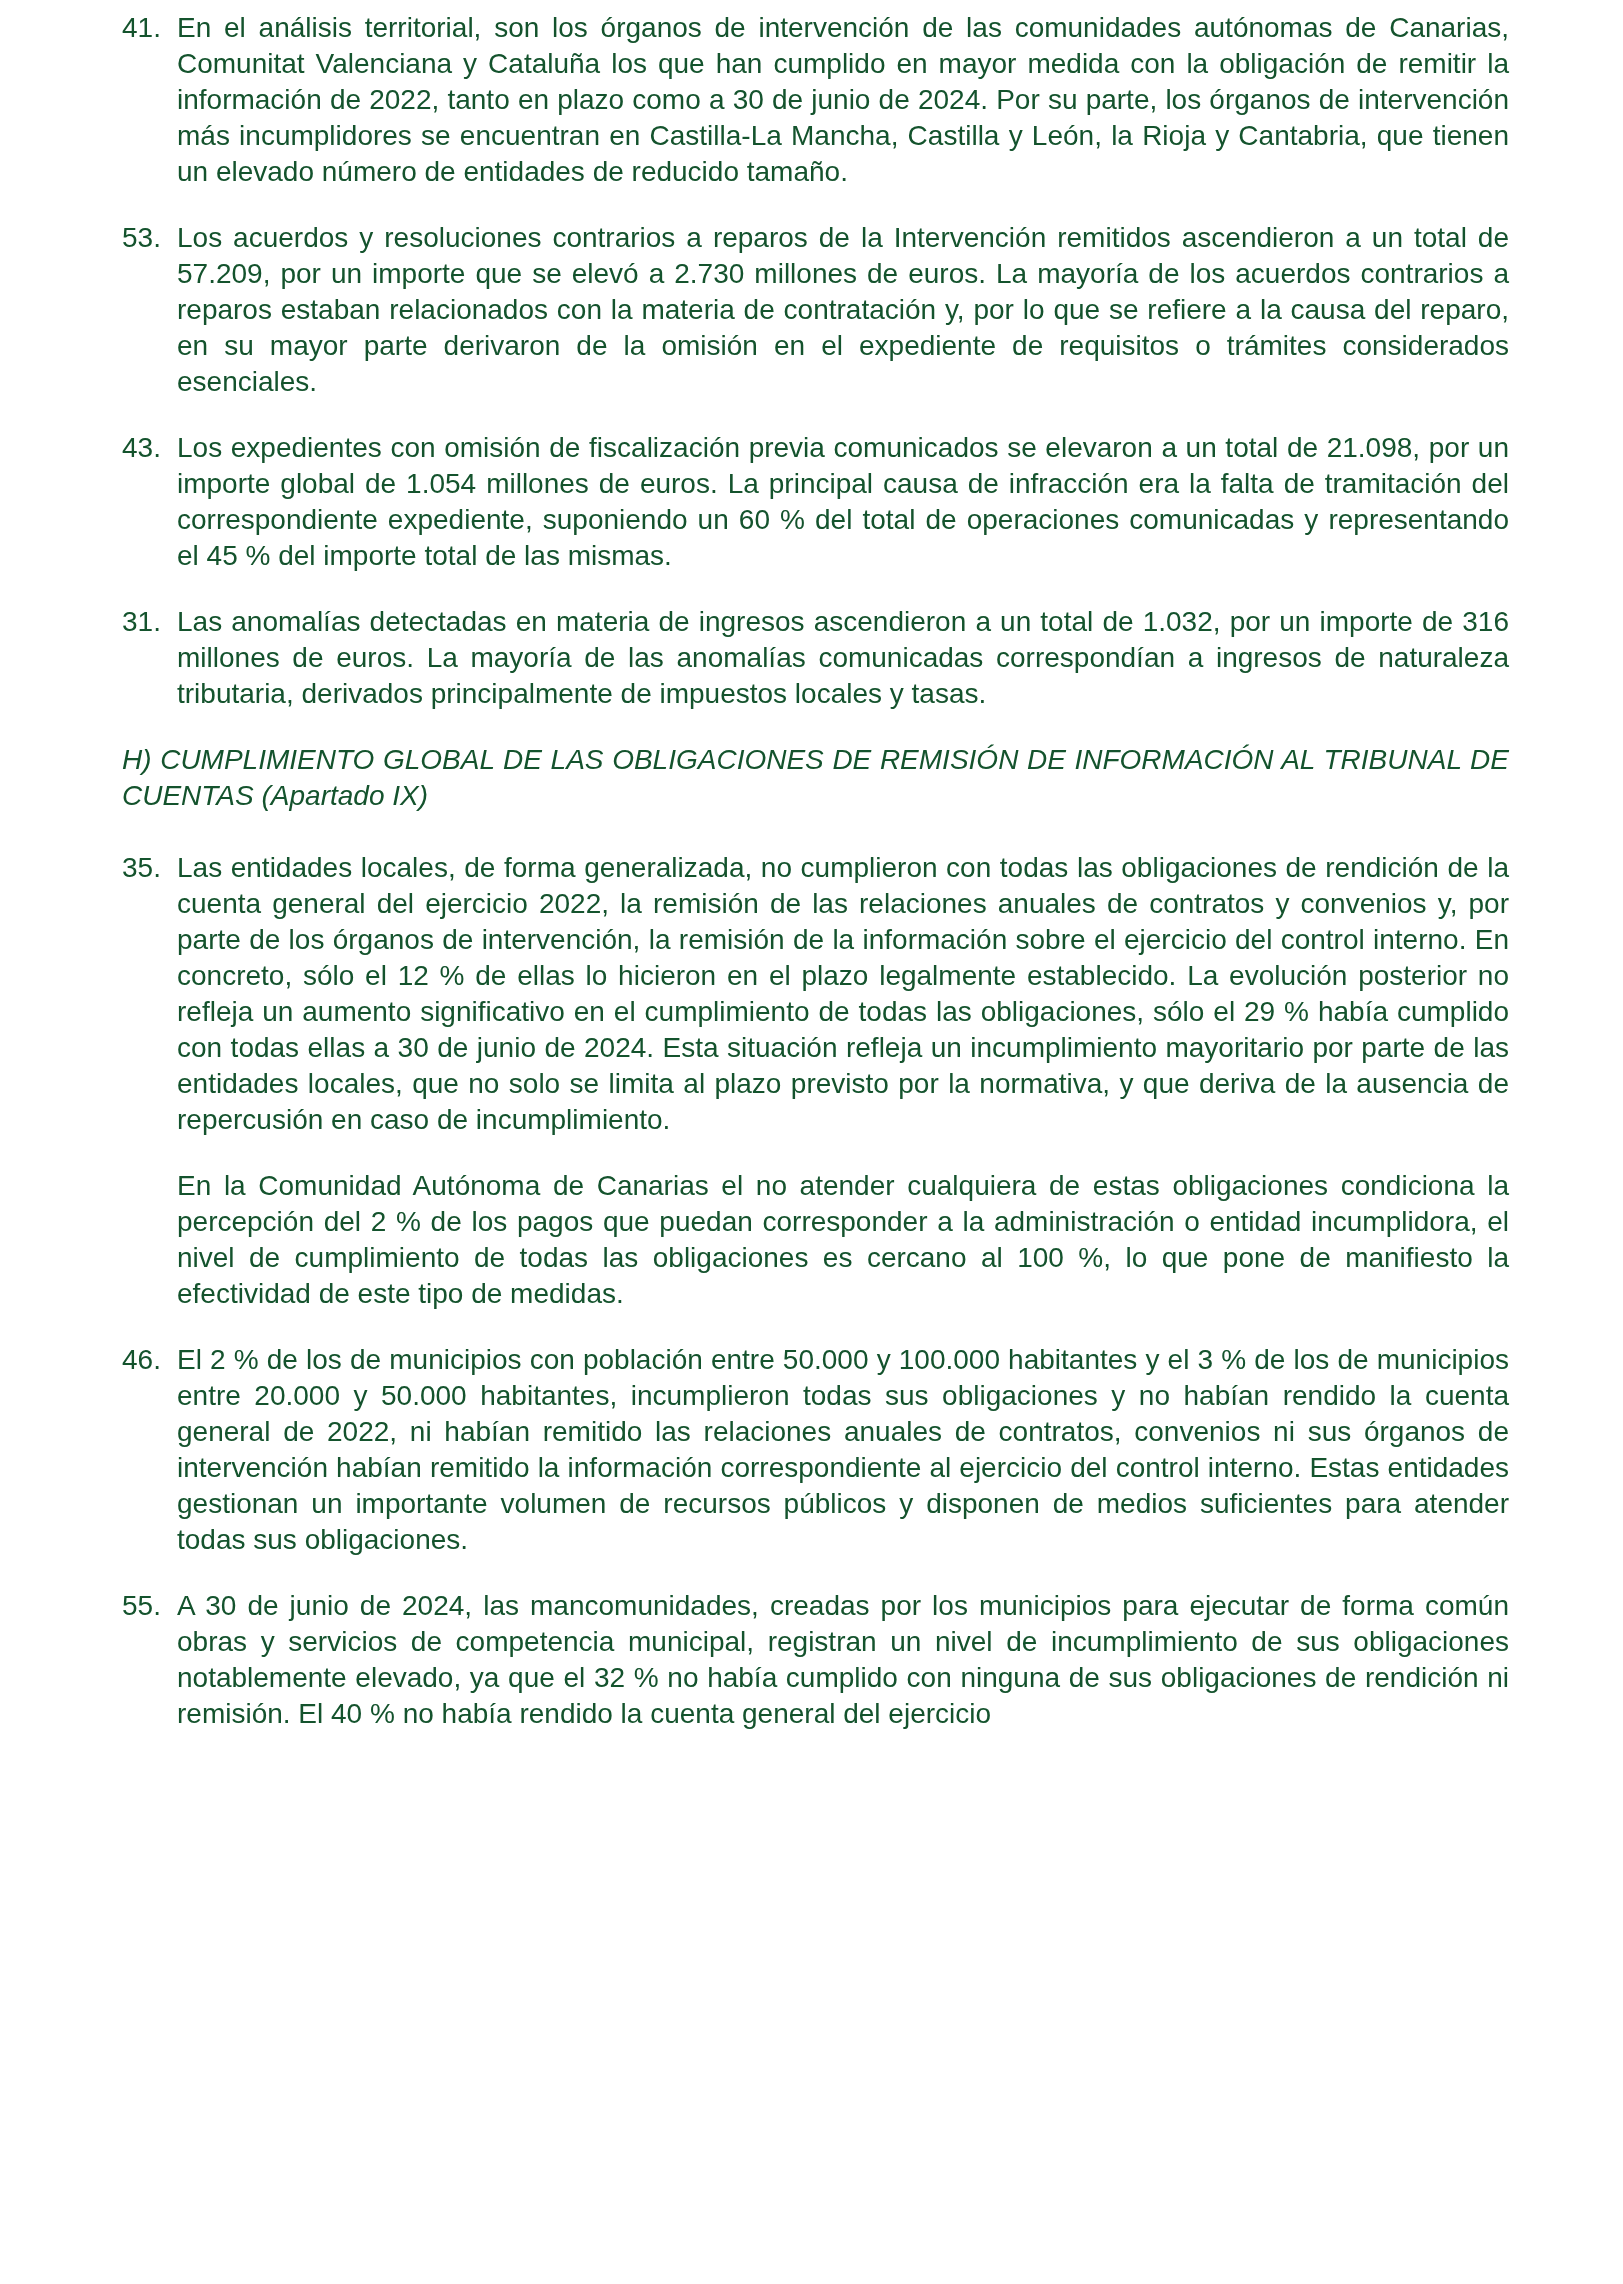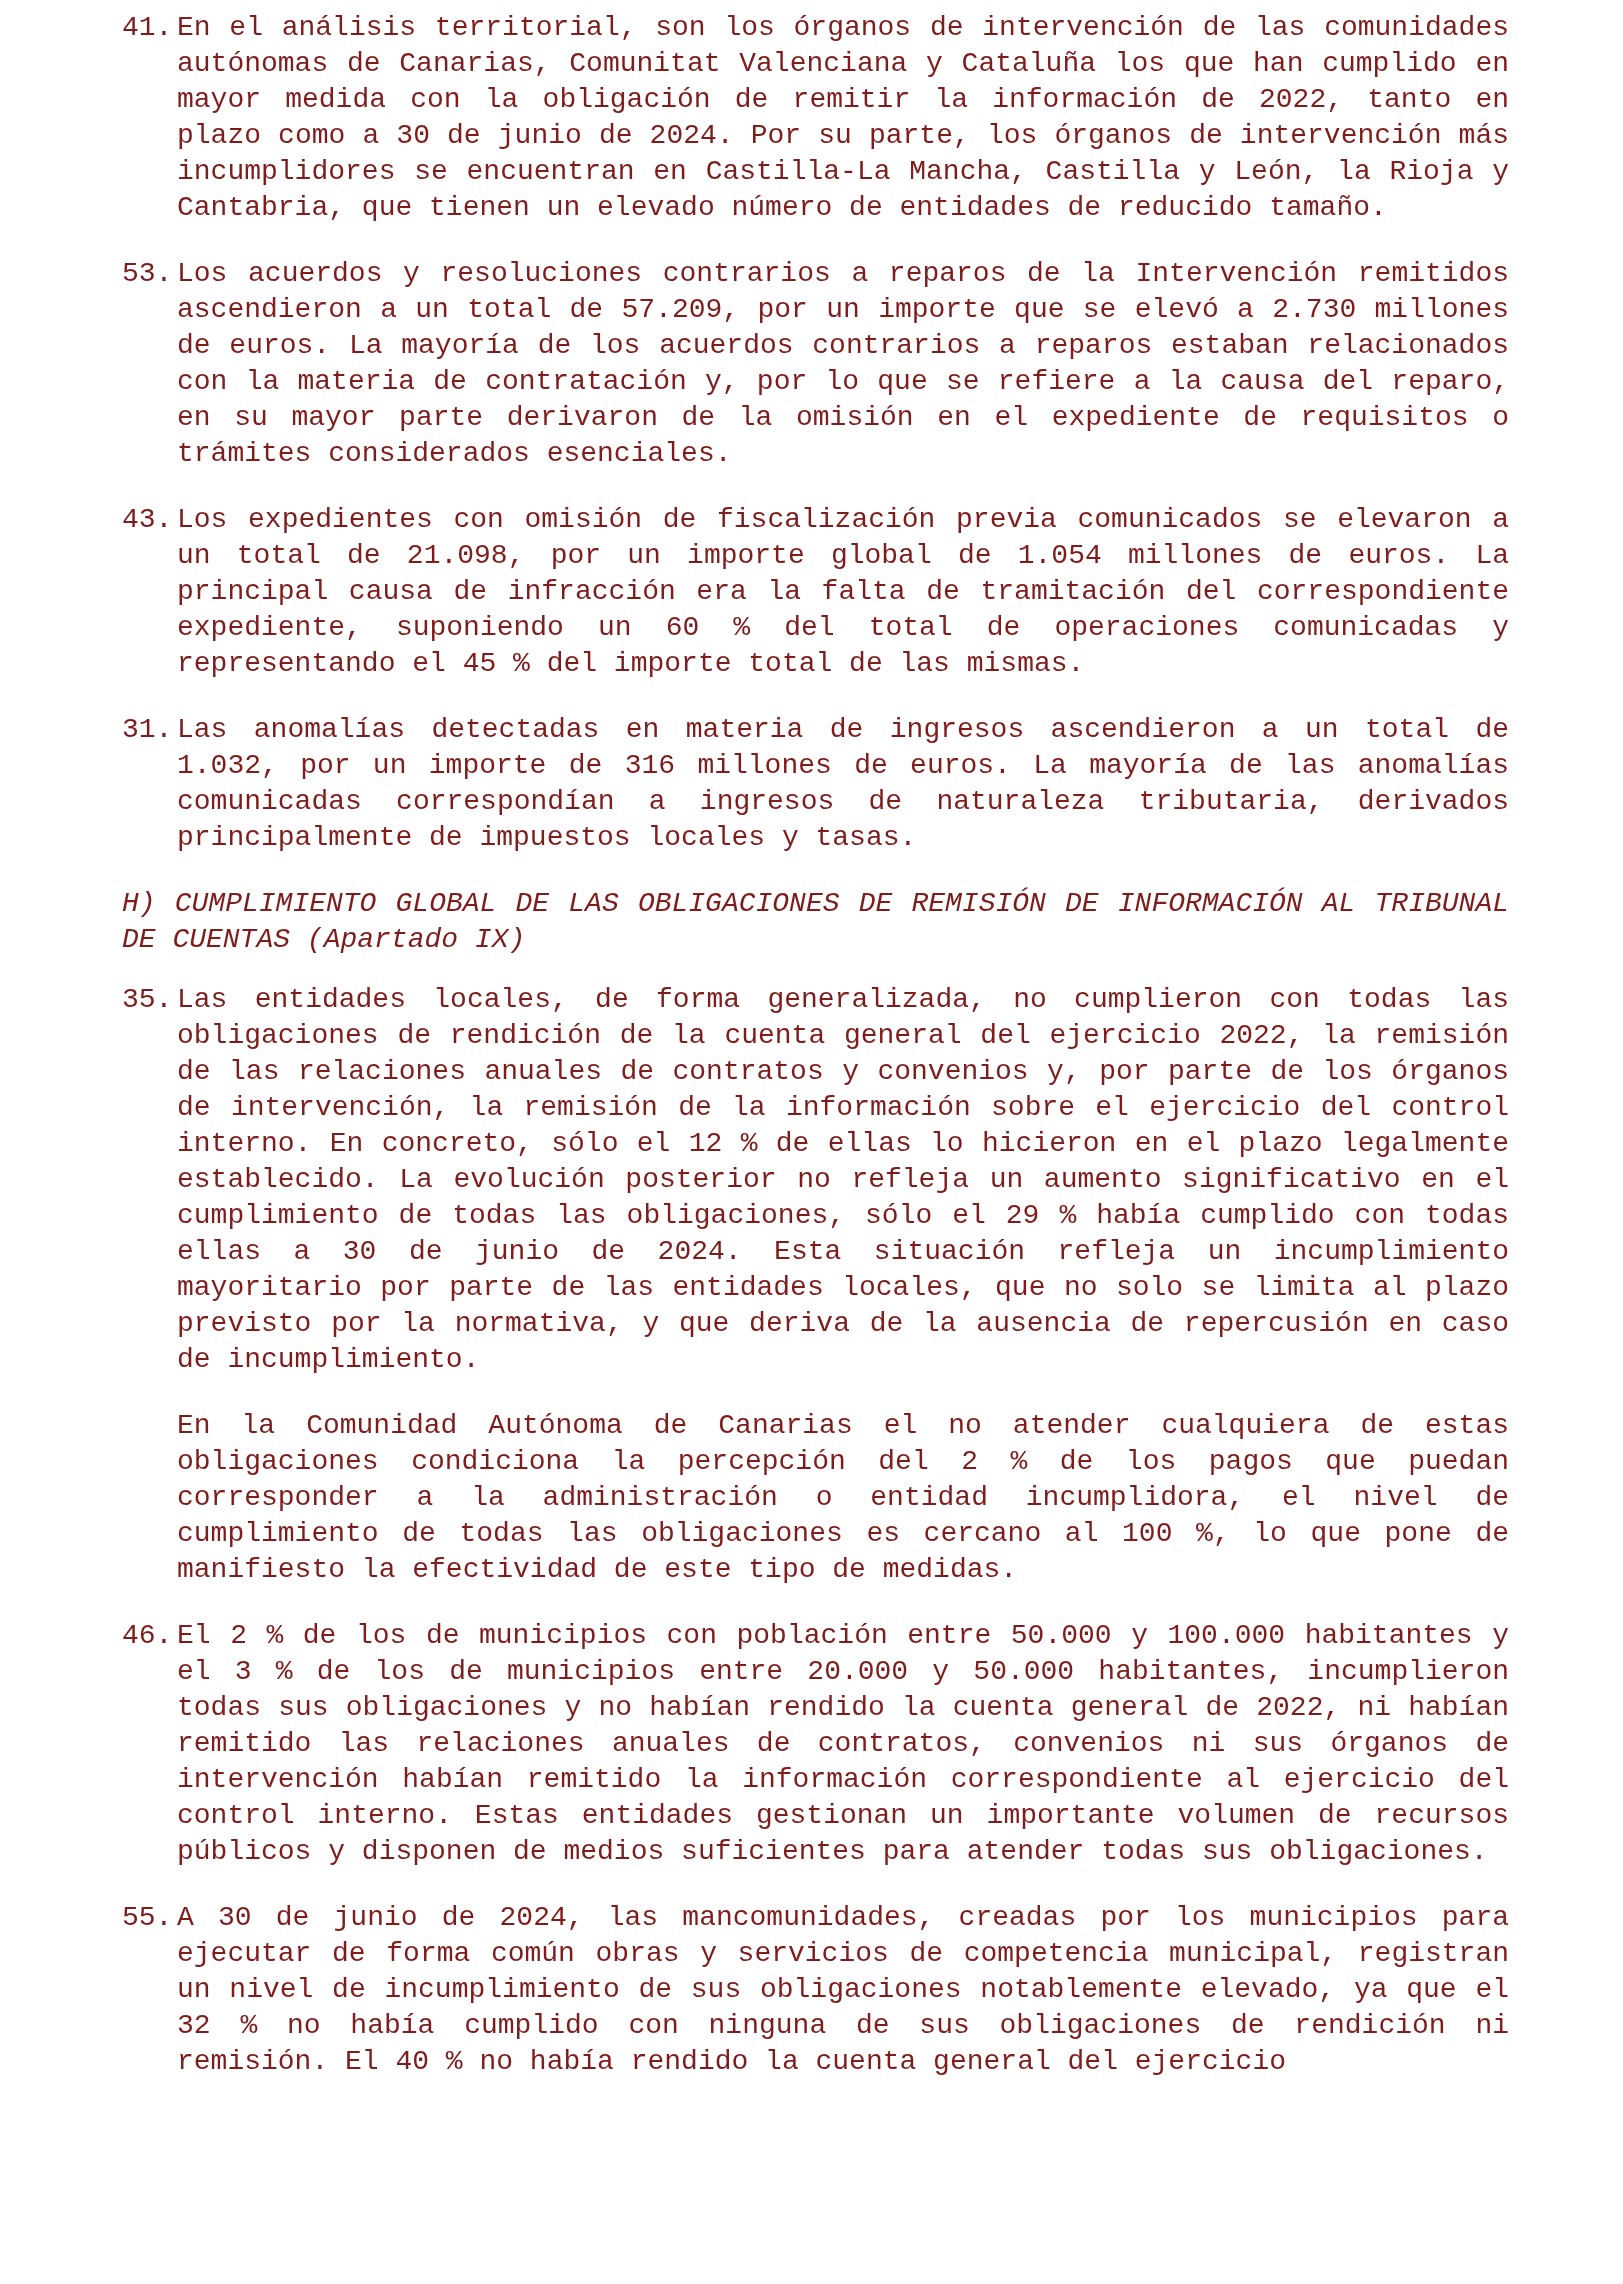--- a/index.html
+++ b/index.html
@@ -5,22 +5,22 @@
   html, body {
     margin: 0;
     padding: 0;
     background: #ffffff;
   }
   .page {
     box-sizing: border-box;
     width: 1623px;
     height: 2254px;
     background: #ffffff;
-    color: #7f1d1d;
-    font-family: Liberation Mono, monospace;
+    color: #14532d;
+    font-family: Liberation Sans, sans-serif;
     font-size: 28px;
     line-height: 36px;
     padding: 10px 114px 0 122px;
     overflow: hidden;
   }
   .block {
     position: relative;
     margin: 0 0 30px 0;
   }
   .block p {
@@ -30,21 +30,21 @@
   .numbered {
     padding-left: 55px;
   }
   .numbered .num {
     position: absolute;
     left: 0;
     top: 0;
   }
   .heading {
     font-style: italic;
-    margin-bottom: 24px;
+    margin-bottom: 36px;
   }
   .sub {
     padding-left: 55px;
     margin-top: 16px;
   }
 </style>
 </head>
 <body>
 
 <div class="page">

